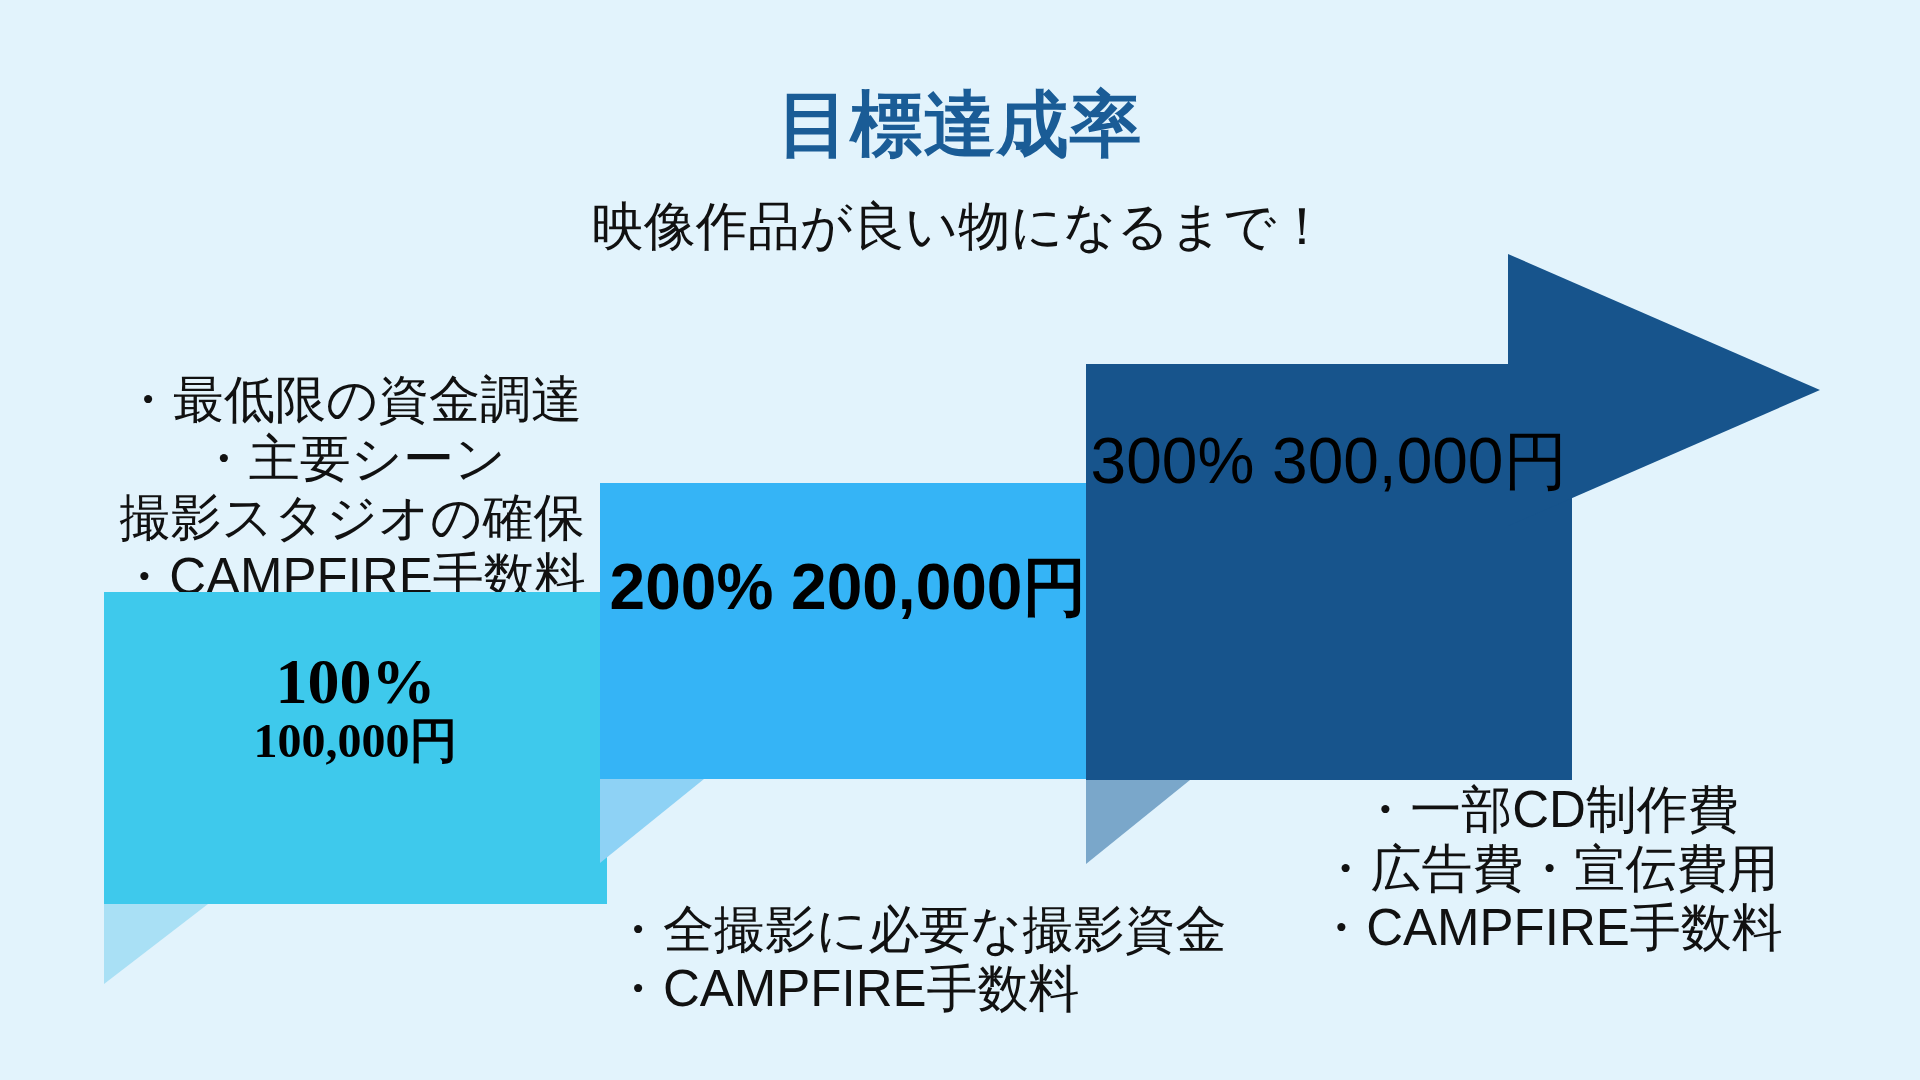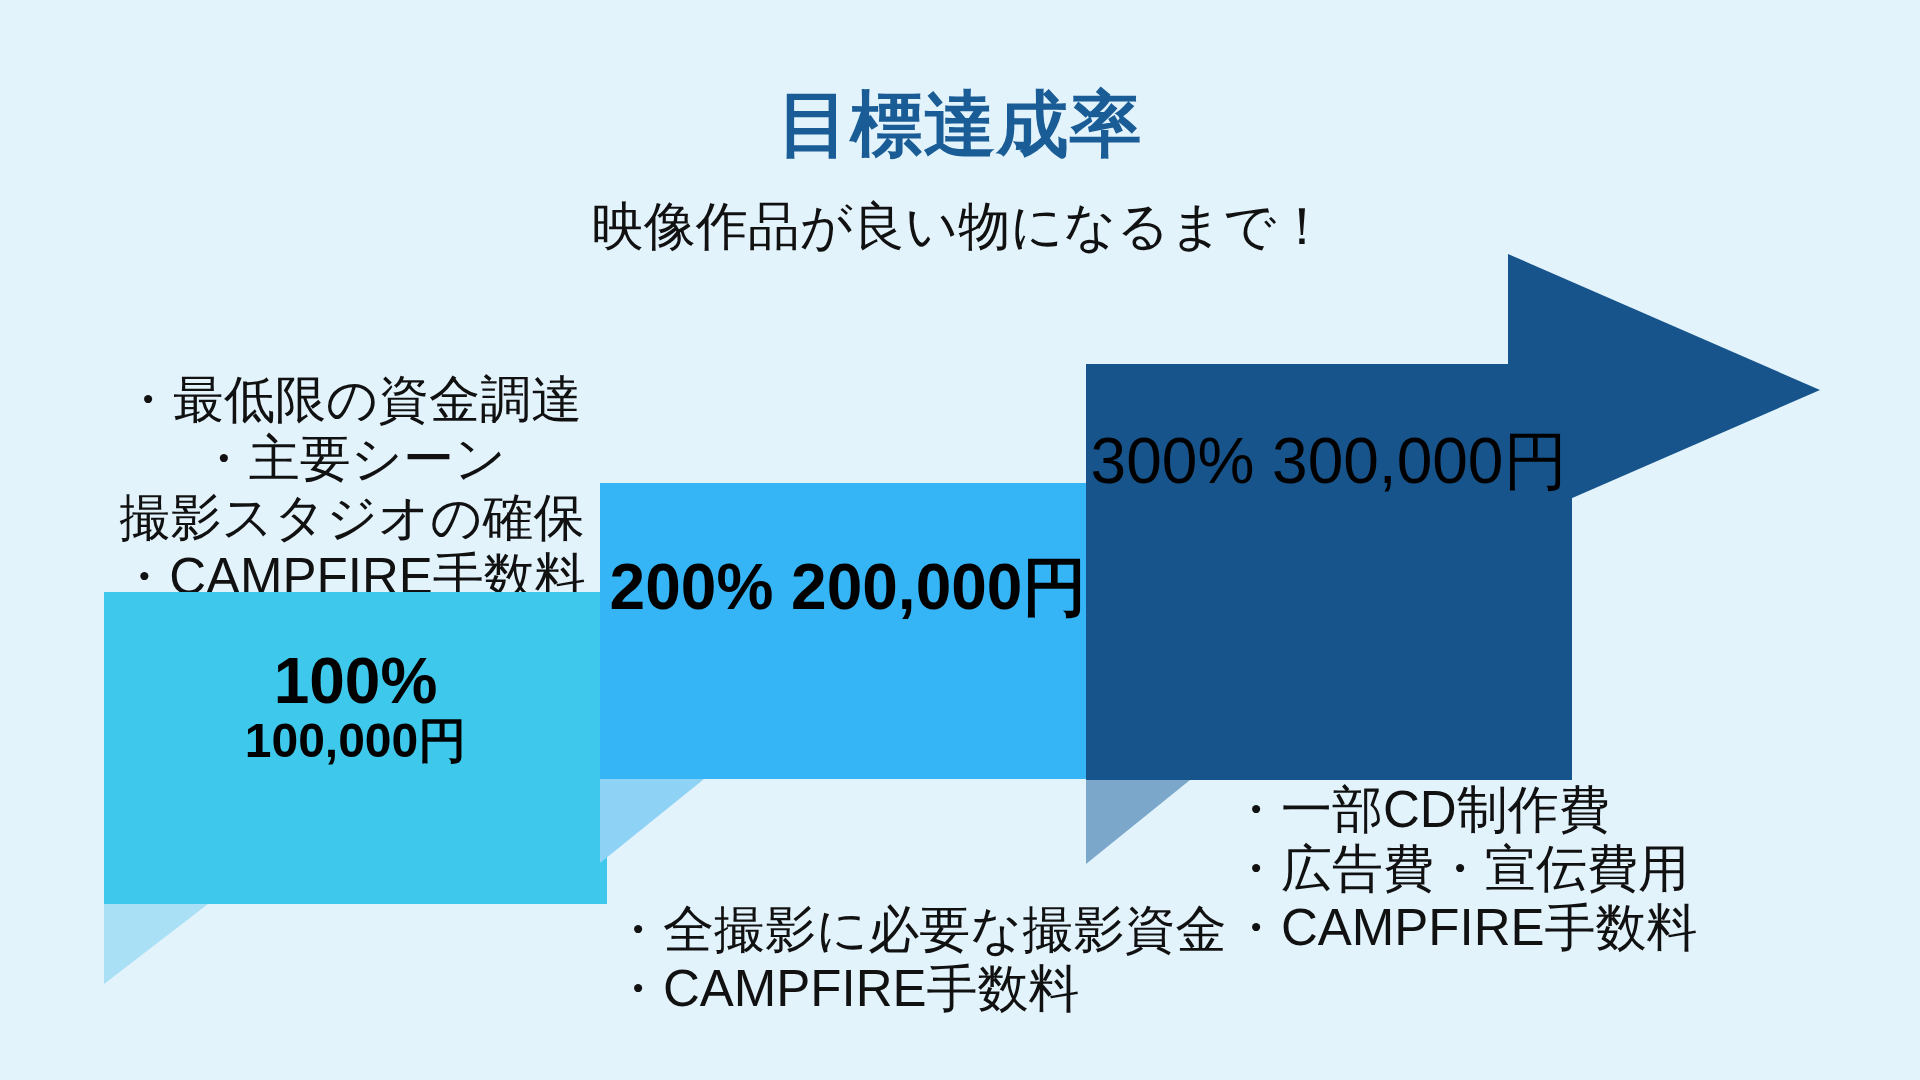--- a/index.html
+++ b/index.html
@@ -73,20 +73,21 @@
     position: absolute;
     left: 104px;
     top: 648px;
     width: 503px;
     text-align: center;
     color: #000000;
     font-weight: bold;
     line-height: 1.06;
     font-size: 64px;
     white-space: nowrap;
+    font-family: Liberation Serif, serif;
   }
   #step1-label .l2 { font-size: 48px; display:block;text-align:center; }
 
   
   #step2-body {
     left: 600px;
     top: 483px;
     width: 496px;
     height: 296px;
     background: #35b4f6;
@@ -162,24 +163,24 @@
     width: 520px;
     text-align: center;
   }
   #note2 {
     left: 612px;
     top: 900px;
     width: 640px;
     text-align: left;
   }
   #note3 {
-    left: 1230px;
+    left: 1289px;
     top: 780px;
     width: 520px;
-    text-align: left;
+    text-align: center;
   }
 </style>
 </head>
 <body>
 
 <div id="stage">
 
   <div id="title">目標達成率</div>
   <div id="subtitle">映像作品が良い物になるまで！</div>
 

